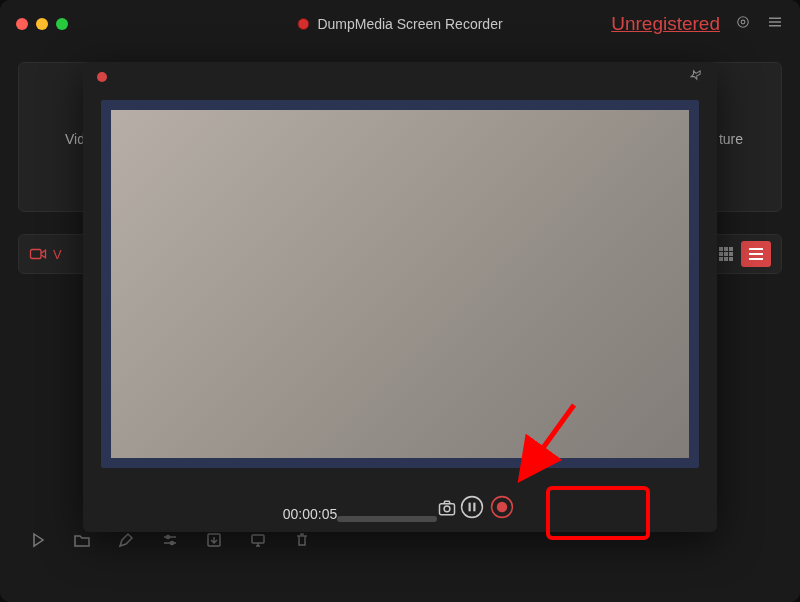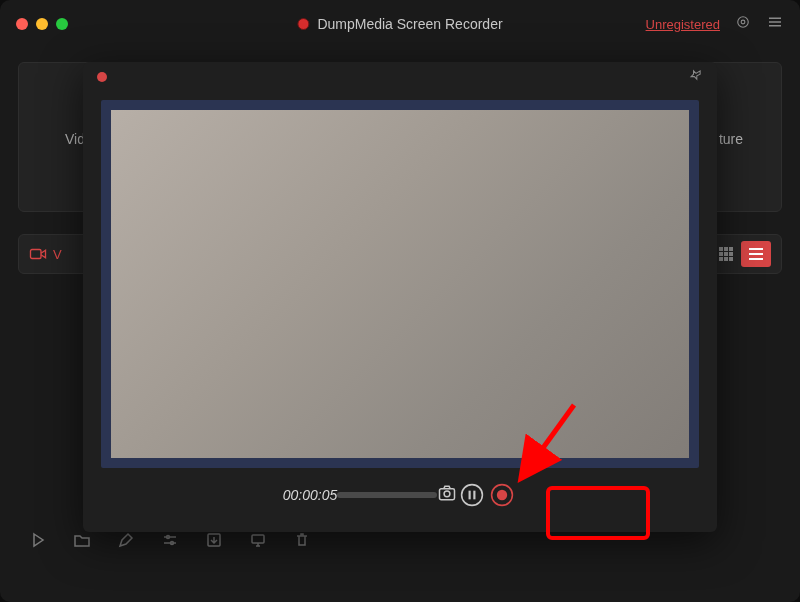--- a/index.html
+++ b/index.html
@@ -53,21 +53,21 @@
     }
     .titlebar-right {
       margin-left: auto;
       display: flex;
       align-items: center;
       gap: 14px;
     }
     .unregistered {
       color: #d64545;
       text-decoration: underline;
-      font-size: 13px;
+      font-size: 19px;
       cursor: pointer;
     }
     .settings-icon, .menu-icon {
       color: #8a8a8a;
       cursor: pointer;
     }
     .content-area {
       padding: 14px 18px;
     }
     .top-panel {
@@ -148,26 +148,25 @@
     .pin-icon { color: #8a8a8a; cursor: pointer; }
     .preview {
       margin: 8px 18px 0 18px;
       height: 368px;
       background: linear-gradient(135deg, #b7afa7 0%, #a19a92 40%, #8f8a84 70%, #827d78 100%);
       border: 10px solid #2b3452;
       border-radius: 2px;
     }
     .controls-row {
       display: flex;
-      align-items: center;
+      align-items: flex-end;
       justify-content: center;
       height: 54px;
       color: #c8c8c8;
       position: relative;
-      font-style: italic;
     }
     .timer { font-size: 14px; color: #d8d8d8; font-variant-numeric: tabular-nums; }
     .progress {
       width: 100px; height: 6px;
       background: #4a4a4a;
       border-radius: 3px;
     }
     .ctrl-icon { cursor: pointer; color: #c8c8c8; }
     .pause-btn, .stop-btn {
       width: 30px; height: 30px;

